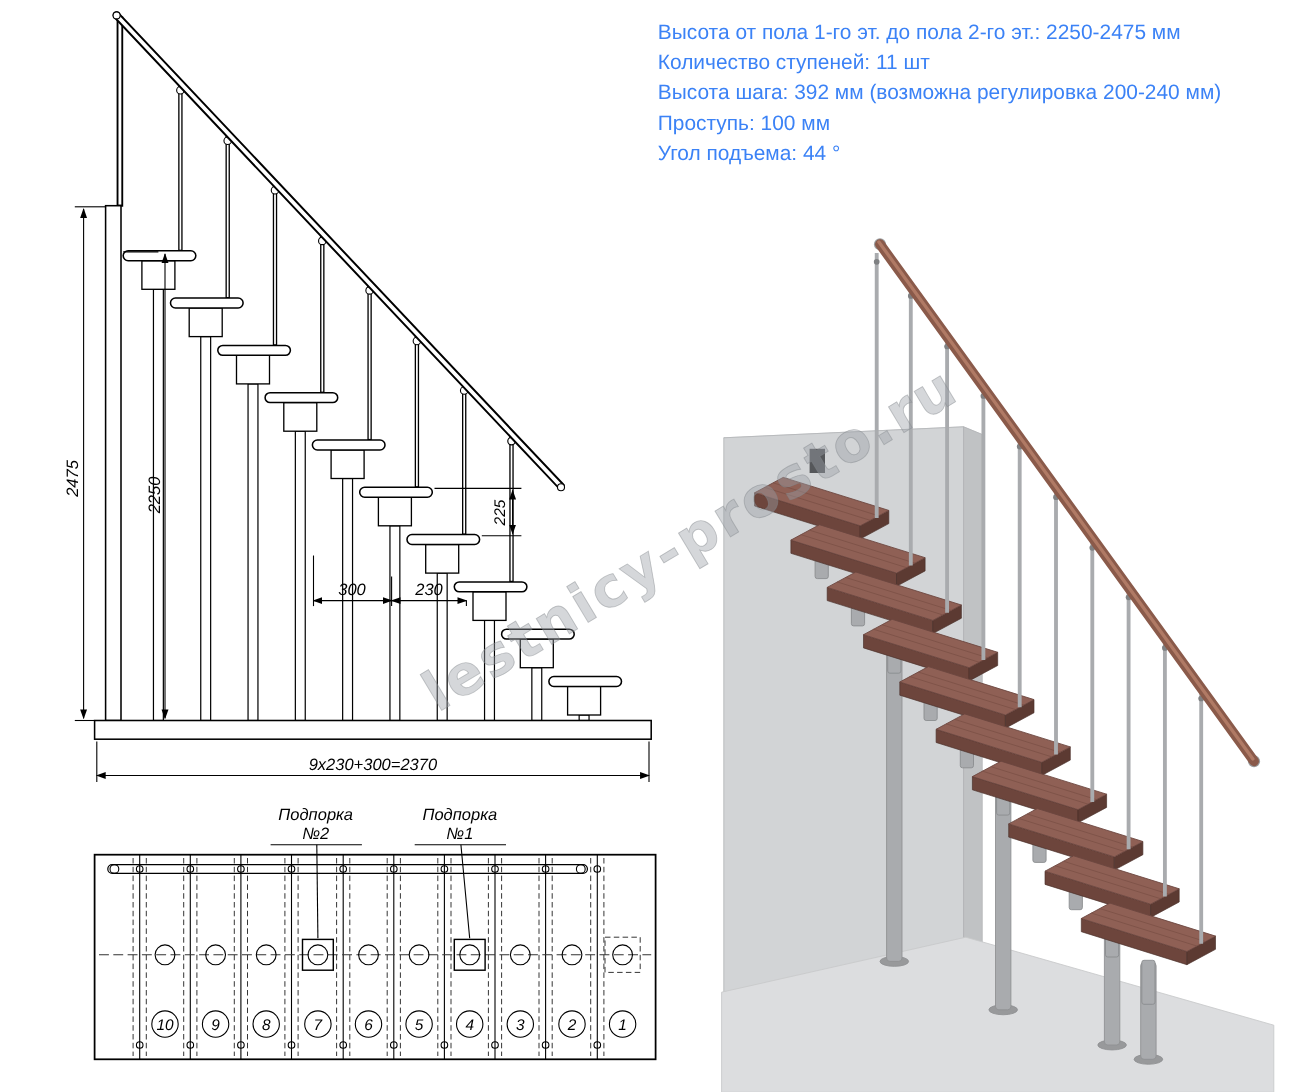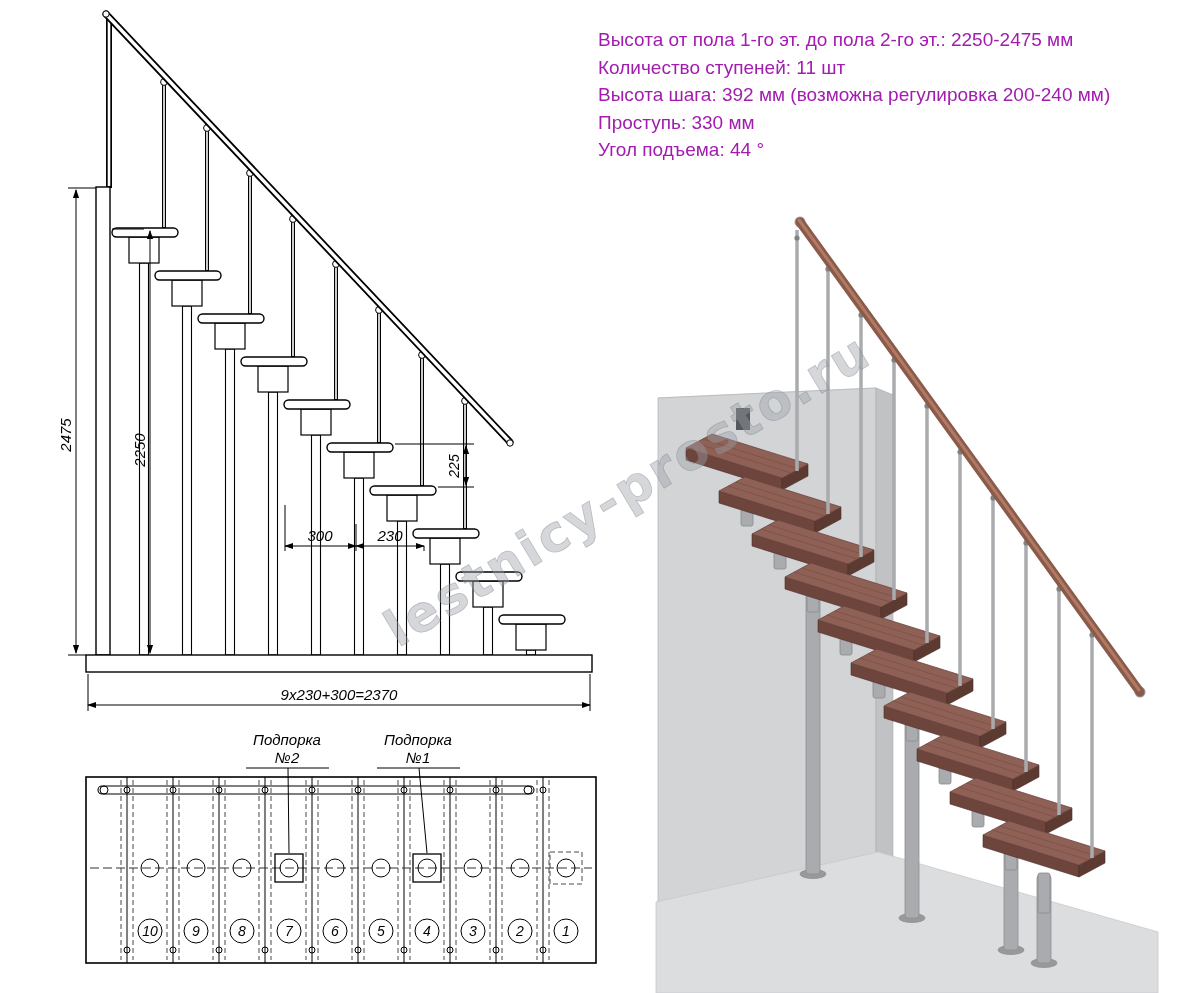--- a/index.html
+++ b/index.html
@@ -7,22 +7,22 @@
         font-family:"Liberation Sans",sans-serif;}
   svg{position:absolute;left:0;top:0;}
   .ln{fill:#fff;stroke:#000;stroke-width:1.4;}
   .thin{fill:none;stroke:#000;stroke-width:1;}
   .dim{stroke:#000;stroke-width:1;fill:none;}
   .dimtxt{font:italic 15px "Liberation Sans",sans-serif;fill:#000;}
   .numtxt{font:italic 14px "Liberation Sans",sans-serif;fill:#000;}
   .callout{font:italic 15px "Liberation Sans",sans-serif;fill:#000;}
   .dash{fill:none;stroke:#333;stroke-width:0.9;stroke-dasharray:5 3;}
   .dashc{fill:none;stroke:#333;stroke-width:1;stroke-dasharray:9 4;}
-  .specs{position:absolute;left:598px;top:26px;width:588px;font-size:19px;
-         line-height:27.5px;color:#a21caf;}
+  .specs{position:absolute;left:598px;top:16px;width:588px;font-size:19px;
+         line-height:27.5px;color:#3b82f6;}
   .grain{stroke:#7A4F45;stroke-width:0.7;}
 </style>
 </head>
 <body>
 
 <div class="page">
 
 <svg width="1191" height="993" viewBox="0 0 1191 993">
   <defs>
     <marker id="arrA" viewBox="0 0 10 10" refX="9" refY="5" markerWidth="9" markerHeight="9" orient="auto-start-reverse">
@@ -340,17 +340,17 @@
     </g>
   </g>
 
   <text transform="translate(398,648) rotate(-31)" style="font:bold 50px 'DejaVu Sans',sans-serif;letter-spacing:3px;fill:#9AA0A6;fill-opacity:0.42;stroke:#82878c;stroke-opacity:0.45;stroke-width:0.8;">lestnicy-prosto.ru</text>
 </svg>
 
 <div class="specs">
   <div>Высота от пола 1-го эт. до пола 2-го эт.: 2250-2475 мм</div>
   <div>Количество ступеней: 11 шт</div>
   <div>Высота шага: 392 мм (возможна регулировка 200-240 мм)</div>
-  <div>Проступь: 330 мм</div>
+  <div>Проступь: 100 мм</div>
   <div>Угол подъема: 44 °</div>
 </div>
 
 </div>
 
 </body></html>

